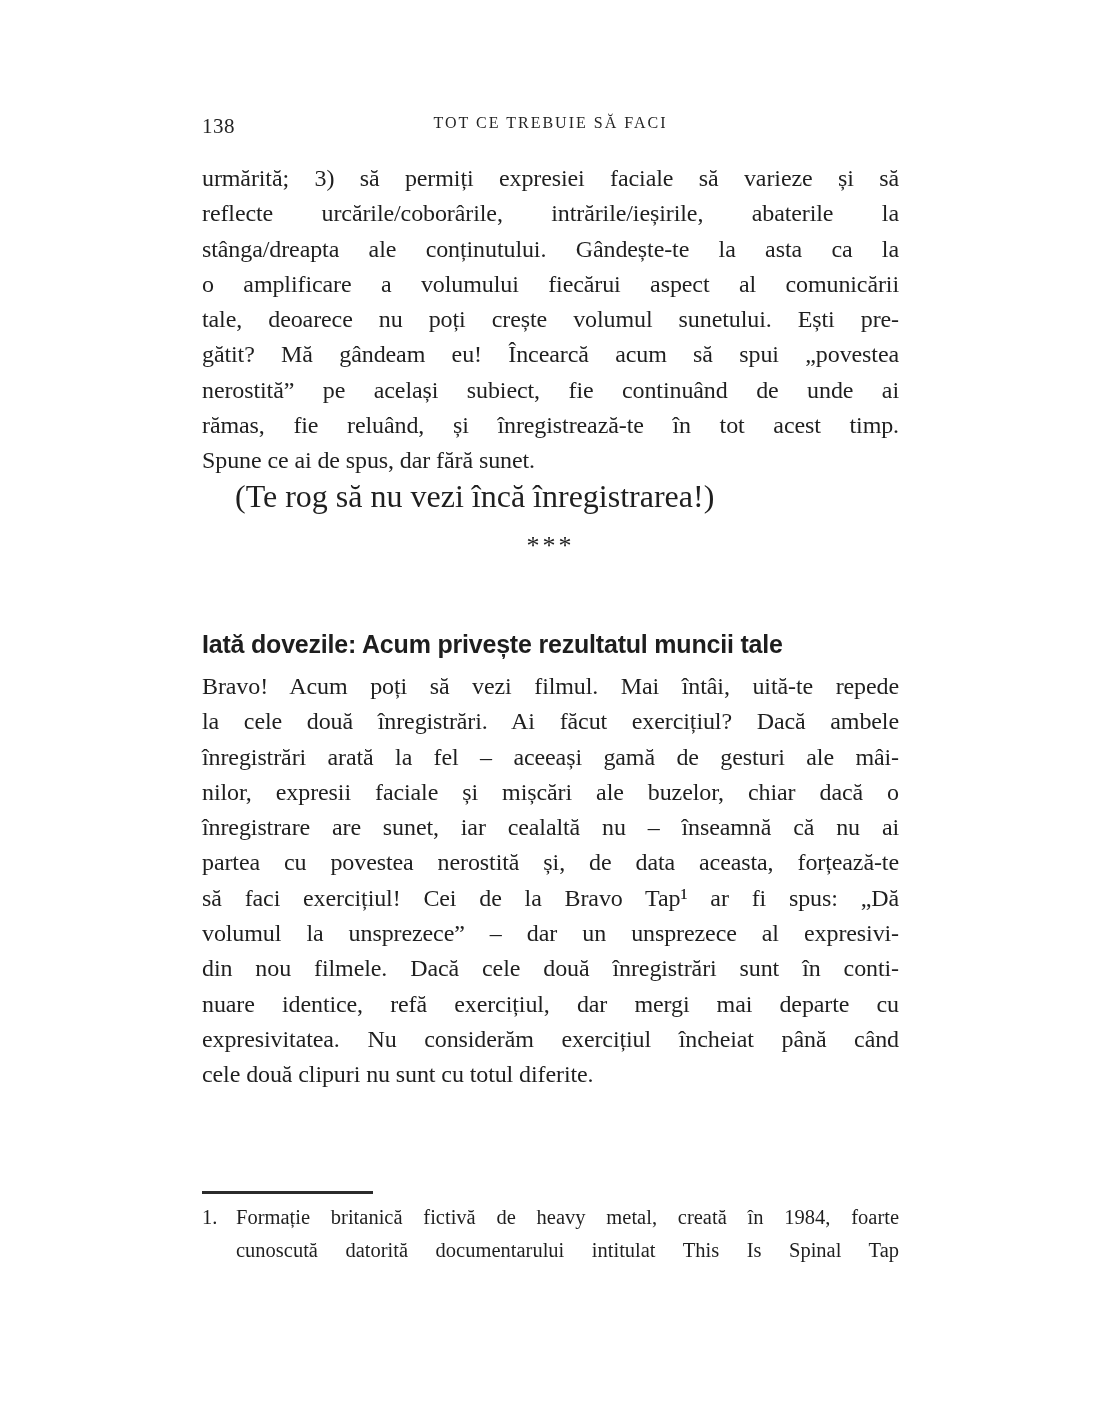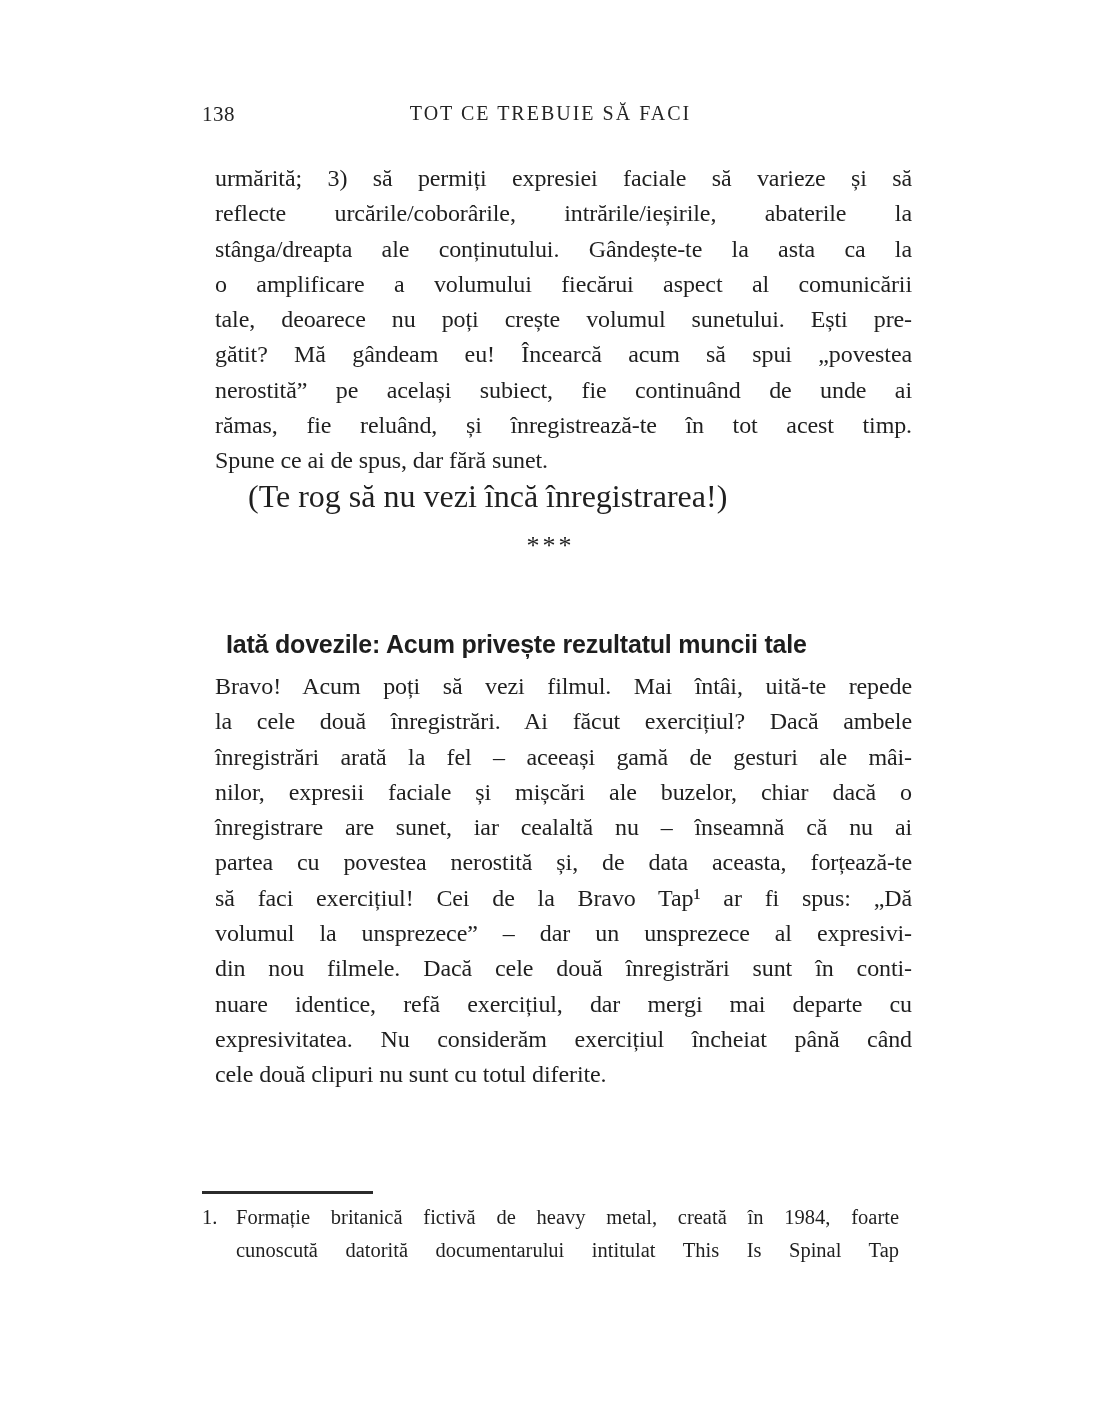--- a/index.html
+++ b/index.html
@@ -12,52 +12,51 @@
     width: 1100px;
     height: 1422px;
     background: #ffffff;
     color: #1f1f1f;
     font-family: "Liberation Serif", "DejaVu Serif", serif;
     overflow: hidden;
   }
   
   .running-header {
     position: absolute;
-    top: 102px;
+    top: 114px;
     left: 202px;
     width: 697px;
     height: 30px;
     text-decoration: underline;
   }
   .page-number {
     position: absolute;
     left: 0;
     top: 0;
     font-size: 21px;
     letter-spacing: 0.5px;
     color: #242424;
   }
   .running-title {
     position: absolute;
     left: 0;
     top: 0;
     width: 100%;
     text-align: center;
-    font-size: 20px;
+    font-size: 16px;
     letter-spacing: 2px;
     color: #242424;
   }
   
   .para {
     position: absolute;
     left: 202px;
     width: 697px;
     font-size: 24px;
     color: #1f1f1f;
-    margin-left: 13px;
   }
   .para-1 { top: 161px; }
   .para-2 { top: 479px; padding-left: 0; }
   .para-3 { top: 669px; }
   .line {
     height: 35.3px;
     line-height: 35.3px;
     text-align: justify;
     text-align-last: justify;
     white-space: nowrap;
@@ -89,21 +88,20 @@
     position: absolute;
     top: 624px;
     left: 202px;
     width: 697px;
     font-family: "Liberation Sans", "DejaVu Sans", sans-serif;
     font-weight: 600;
     font-size: 25px;
     letter-spacing: -0.2px;
     line-height: 40px;
     color: #1e1e1e;
-    margin-left: 24px;
   }
   
   .footnote-rule {
     position: absolute;
     top: 1191px;
     left: 202px;
     width: 171px;
     height: 3px;
     background: #2b2b2b;
   }

